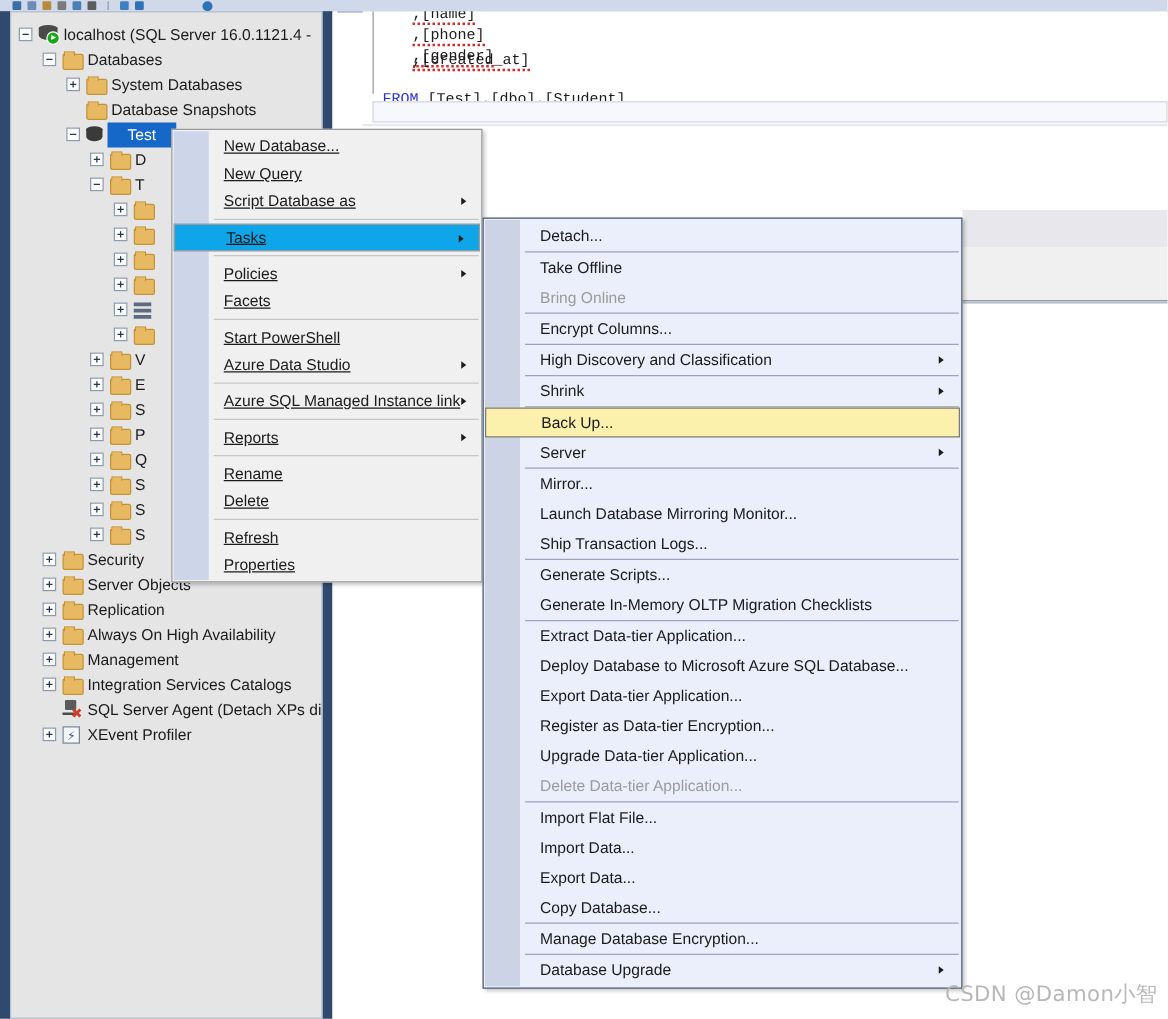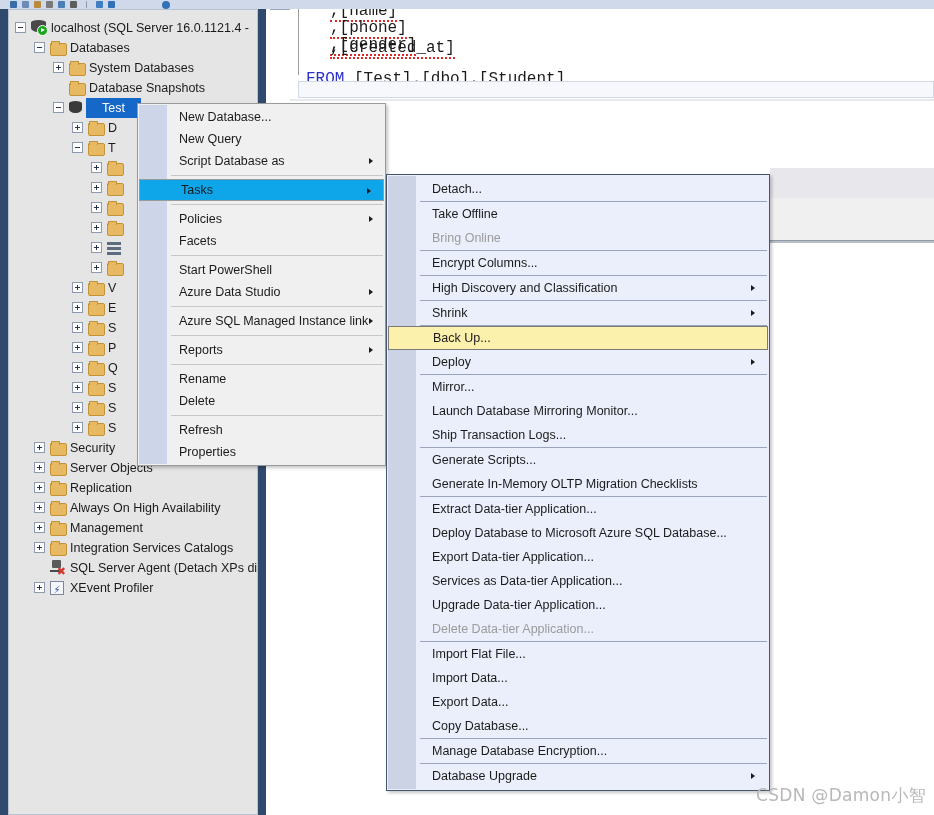--- a/index.html
+++ b/index.html
@@ -81,21 +81,21 @@
 
   
   #editor{
     position:absolute;left:290px;top:9px;width:644px;height:72px;
     background:#ffffff;overflow:hidden;
   }
   #editor .gutter-line{position:absolute;left:8px;top:0;width:1px;height:66px;background:#9b9b9b;}
   .code-line{
     position:absolute;left:16px;white-space:pre;
     font-family:"Liberation Mono","DejaVu Sans Mono",monospace;
-    font-size:16px;color:#1b1b1b;line-height:17px;height:17px;
+    font-size:12px;color:#1b1b1b;line-height:17px;height:17px;
   }
   .kw{color:#2c32c8;}
   .sq{
     border-bottom:2px dotted #d62b2b;
     text-decoration:none;
   }
   #editor-strip{
     position:absolute;left:298px;top:81px;width:636px;height:17px;
     background:#f7f8fb;border:1px solid #d2d8e6;box-sizing:border-box;
   }
@@ -135,21 +135,21 @@
   }
   .mi.hl{
     background:#0ea5e9;
     border:1px solid #9a9a9a;
     margin:0 1px;
     height:22px;line-height:20px;
     padding-left:40px;
   }
   .sep{height:1px;margin:3px 2px 3px 33px;background:#c7c7c7;}
 
-  #menu1{left:137px;top:103px;width:249px;}
+  #menu1{left:137px;top:103px;width:249px;text-decoration:underline;}
   #menu1 .mi{padding-left:41px;}
 
   
   #menu2{
     left:386px;top:174px;width:384px;
     background:#eaeffb;border:1px solid #44576f;
   }
   #menu2 .gutter{background:#ccd3e4;}
   #menu2 .mi{height:24px;line-height:24px;padding-left:45px;}
   #menu2 .mi.hl{
@@ -404,33 +404,33 @@
         <div class="mi"><span>Take Offline</span></div>
         <div class="mi disabled"><span>Bring Online</span></div>
         <div class="sep"></div>
         <div class="mi"><span>Encrypt Columns...</span></div>
         <div class="sep"></div>
         <div class="mi"><span>High Discovery and Classification</span><span class="arrow"></span></div>
         <div class="sep"></div>
         <div class="mi"><span>Shrink</span><span class="arrow"></span></div>
         <div class="sep"></div>
         <div class="mi hl"><span>Back Up...</span></div>
-        <div class="mi"><span>Deploy</span><span class="arrow"></span></div>
+        <div class="mi"><span>Server</span><span class="arrow"></span></div>
         <div class="sep"></div>
         <div class="mi"><span>Mirror...</span></div>
         <div class="mi"><span>Launch Database Mirroring Monitor...</span></div>
         <div class="mi"><span>Ship Transaction Logs...</span></div>
         <div class="sep"></div>
         <div class="mi"><span>Generate Scripts...</span></div>
         <div class="mi"><span>Generate In-Memory OLTP Migration Checklists</span></div>
         <div class="sep"></div>
         <div class="mi"><span>Extract Data-tier Application...</span></div>
         <div class="mi"><span>Deploy Database to Microsoft Azure SQL Database...</span></div>
         <div class="mi"><span>Export Data-tier Application...</span></div>
-        <div class="mi"><span>Services as Data-tier Application...</span></div>
+        <div class="mi"><span>Register as Data-tier Encryption...</span></div>
         <div class="mi"><span>Upgrade Data-tier Application...</span></div>
         <div class="mi disabled"><span>Delete Data-tier Application...</span></div>
         <div class="sep"></div>
         <div class="mi"><span>Import Flat File...</span></div>
         <div class="mi"><span>Import Data...</span></div>
         <div class="mi"><span>Export Data...</span></div>
         <div class="mi"><span>Copy Database...</span></div>
         <div class="sep"></div>
         <div class="mi"><span>Manage Database Encryption...</span></div>
         <div class="sep"></div>

